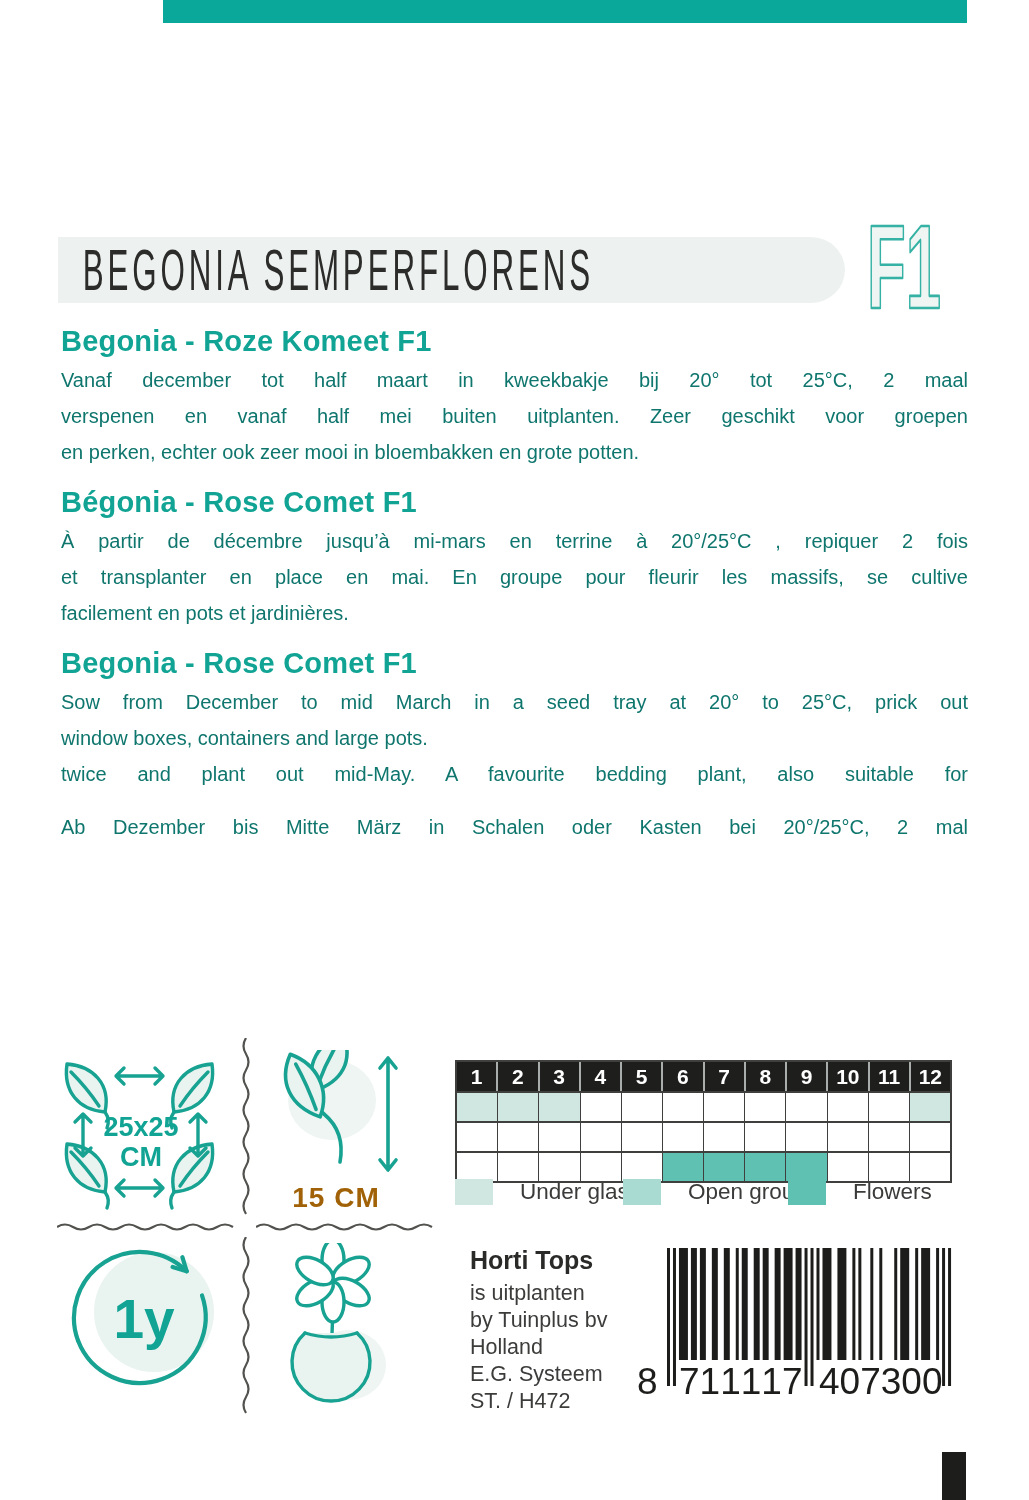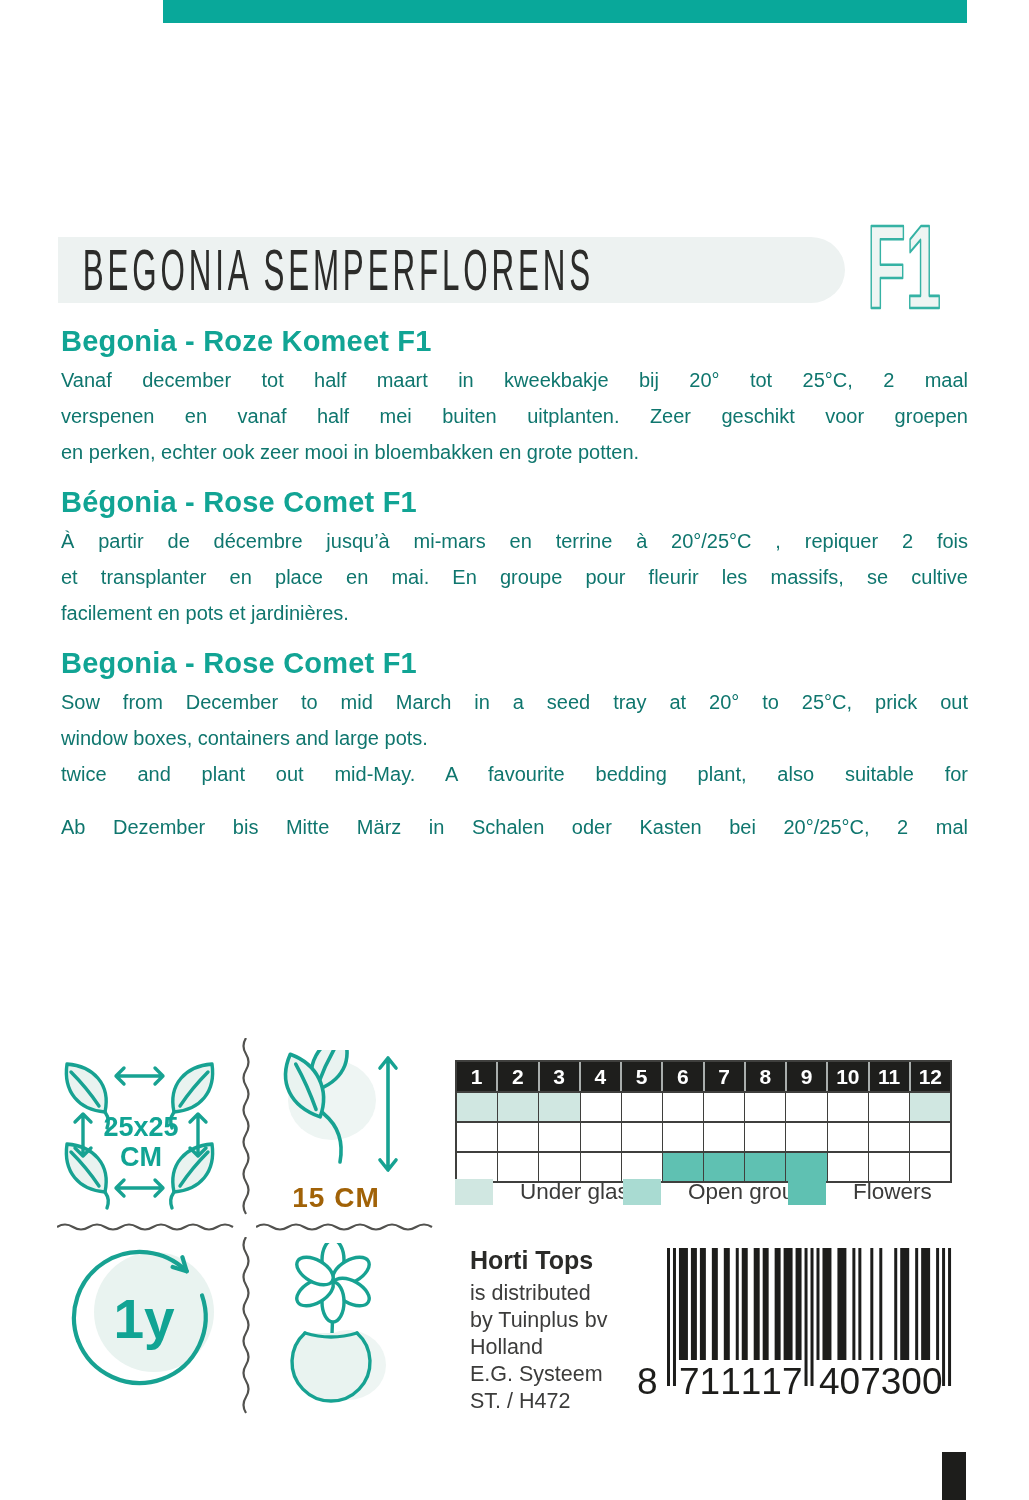--- a/index.html
+++ b/index.html
@@ -291,21 +291,21 @@
     </span>
     <span class="legend-item">
       <span class="legend-swatch" style="background: rgb(95, 193, 178);"></span>
       <span class="legend-label">Flowers</span>
     </span>
   </div>
 
 <div class="abs dist">
   <div class="dist-name">Horti Tops</div>
   <div id="dist-lines">
-      <div class="dist-line">is distributed</div>
+      <div class="dist-line">is uitplanten</div>
       <div class="dist-line">by Tuinplus bv</div>
       <div class="dist-line">Holland</div>
       <div class="dist-line">E.G. Systeem</div>
       <div class="dist-line">ST. / H472</div>
     </div>
 </div>
 
 <svg class="abs barcode-bars" id="barcode-svg" width="285" height="138">
     <rect x="0.00" y="0" width="2.99" height="138" fill="#1d1d1b"></rect>
     <rect x="5.98" y="0" width="2.99" height="138" fill="#1d1d1b"></rect>

